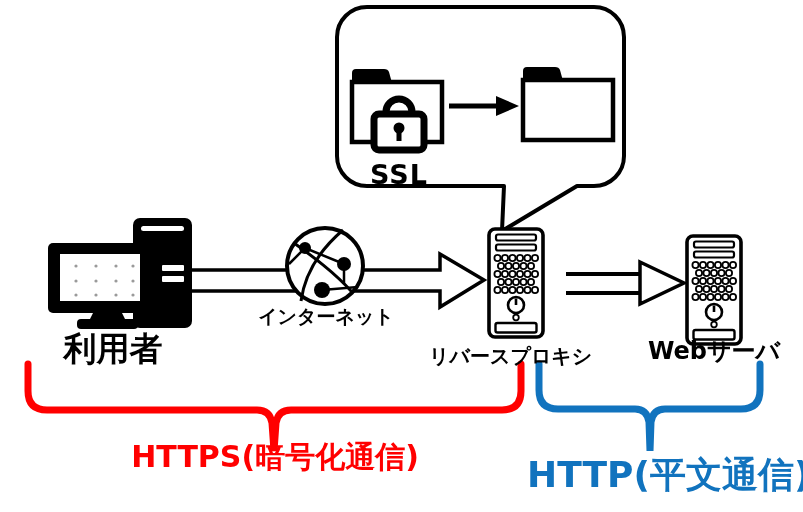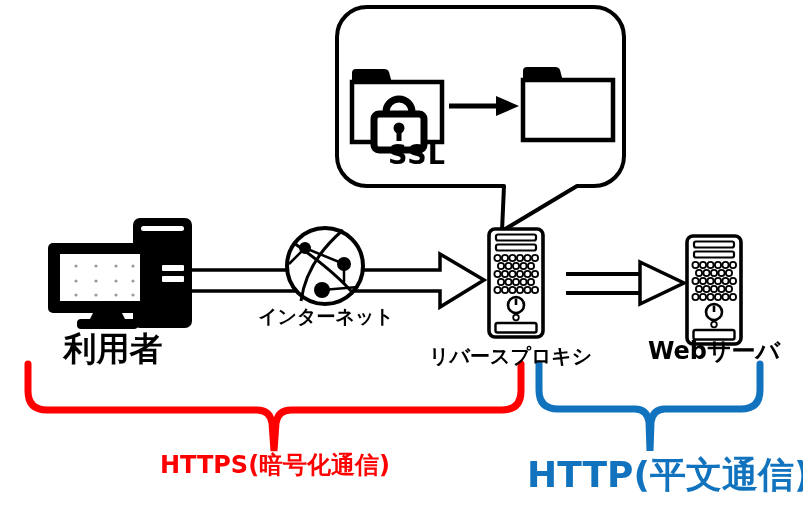--- a/index.html
+++ b/index.html
@@ -13,26 +13,26 @@
   #diagram-svg{position:absolute;left:0;top:0;}
   .lbl{
     position:absolute;
     font-weight:bold;
     color:#000;
     text-align:center;
     white-space:nowrap;
     line-height:1.1;
   }
   .lbl-bubble-title{left:337px;top:19px;width:288px;font-size:24px;}
-  .lbl-ssl{left:352px;top:140px;width:94px;font-size:27px;letter-spacing:1px;text-align:right;}
+  .lbl-ssl{left:352px;top:160px;width:94px;font-size:27px;letter-spacing:1px;}
   .lbl-user{left:33px;top:331px;width:160px;font-size:33px;}
   .lbl-internet{left:246px;top:306px;width:160px;font-size:19px;}
   .lbl-proxy{left:429px;top:345px;width:160px;font-size:20px;}
   .lbl-web{left:634px;top:338px;width:160px;font-size:24px;}
-  .lbl-https{left:29px;top:452px;width:492px;font-size:24px;color:#ff0000;}
+  .lbl-https{left:29px;top:440px;width:492px;font-size:30px;color:#ff0000;}
   .lbl-http{left:527px;top:455px;width:260px;font-size:36px;color:#1173be;}
 </style>
 </head>
 <body>
 
 <div id="canvas">
 
   <svg id="diagram-svg" width="803" height="512" viewBox="0 0 803 512">
 
     <defs>

